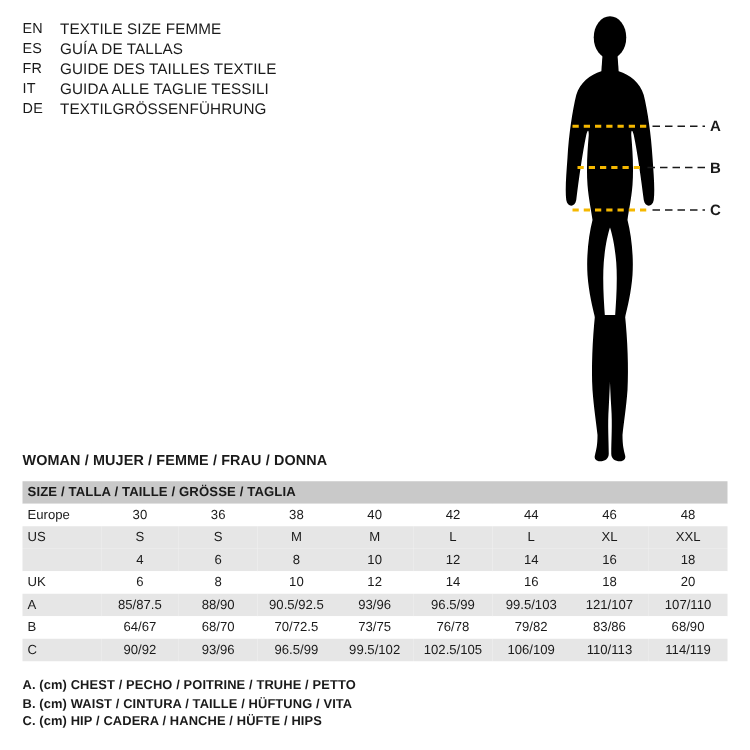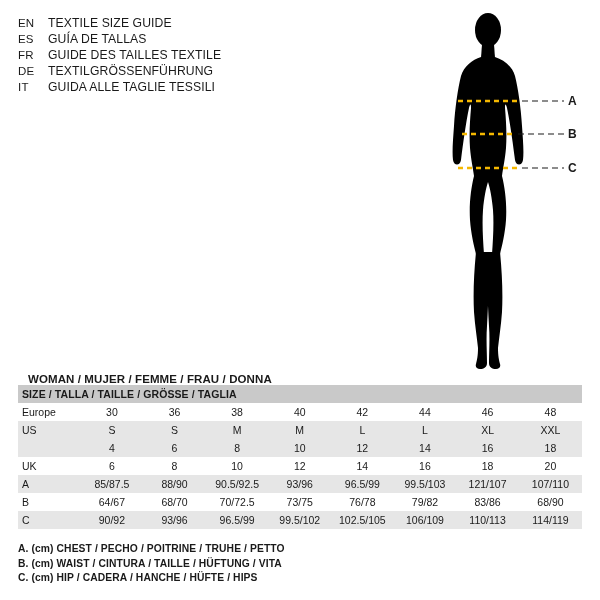--- a/index.html
+++ b/index.html
@@ -56,26 +56,25 @@
     height: 370px;
   }
   .figure-wrap svg {
     display: block;
   }
 
   
   .woman-caption {
     position: absolute;
     top: 363px;
-    left: 28px;
+    left: 18px;
     font-size: 11.5px;
     font-weight: bold;
     letter-spacing: 0.1px;
     color: #1a1a1a;
-    margin-top: 10px;
   }
 
   
   .size-table {
     position: absolute;
     top: 385px;
     left: 18px;
     width: 564px;
     border-collapse: collapse;
     table-layout: fixed;
@@ -129,37 +128,37 @@
   }
 </style>
 </head>
 <body>
 
 <div class="page">
 
   <div class="lang-block">
     <div class="lang-row">
       <span class="lang-code">EN</span>
-      <span class="lang-title">TEXTILE SIZE GUIDE</span>
+      <span class="lang-title">TEXTILE SIZE FEMME</span>
     </div>
     <div class="lang-row">
       <span class="lang-code">ES</span>
       <span class="lang-title">GUÍA DE TALLAS</span>
     </div>
     <div class="lang-row">
       <span class="lang-code">FR</span>
       <span class="lang-title">GUIDE DES TAILLES TEXTILE</span>
     </div>
     <div class="lang-row">
+      <span class="lang-code">IT</span>
+      <span class="lang-title">GUIDA ALLE TAGLIE TESSILI</span>
+    </div>
+    <div class="lang-row">
       <span class="lang-code">DE</span>
       <span class="lang-title">TEXTILGRÖSSENFÜHRUNG</span>
-    </div>
-    <div class="lang-row">
-      <span class="lang-code">IT</span>
-      <span class="lang-title">GUIDA ALLE TAGLIE TESSILI</span>
     </div>
   </div>
 
   <div class="figure-wrap">
     <svg width="160" height="370" viewBox="0 0 160 370" xmlns="http://www.w3.org/2000/svg">
       <g>
 
         <ellipse cx="58" cy="22" rx="13" ry="17" fill="#000000"></ellipse>
 
         <path d="M52,36 L64,36 L65,50 L51,50 Z" fill="#000000"></path>

